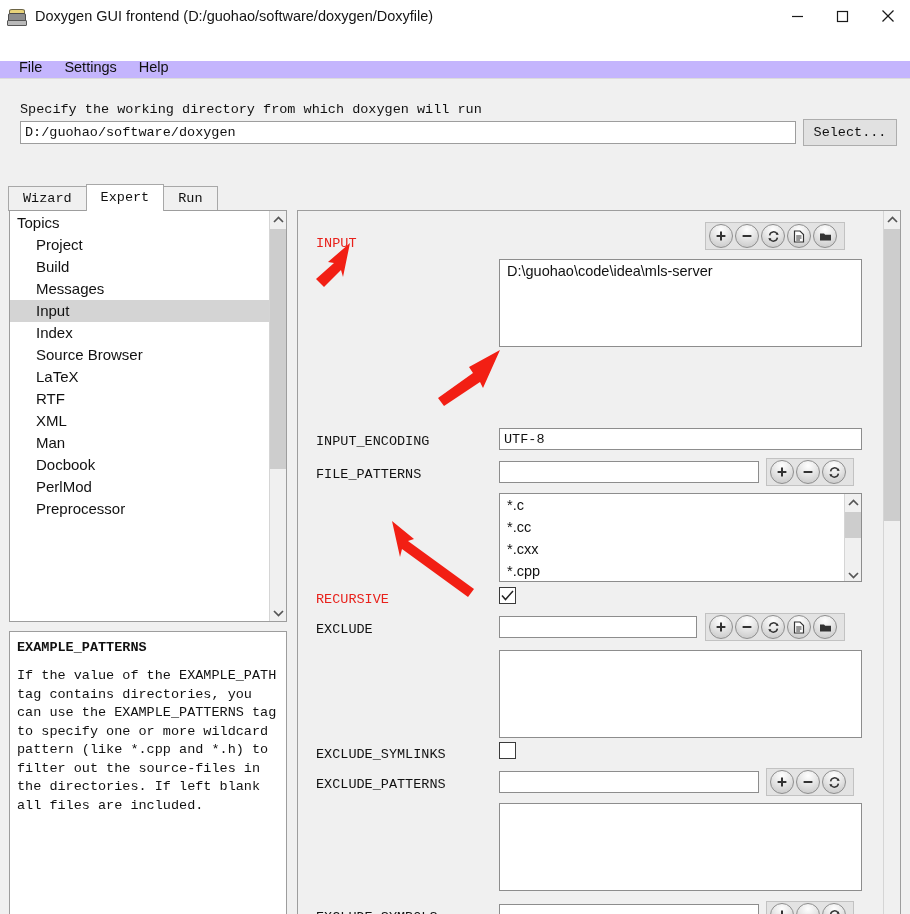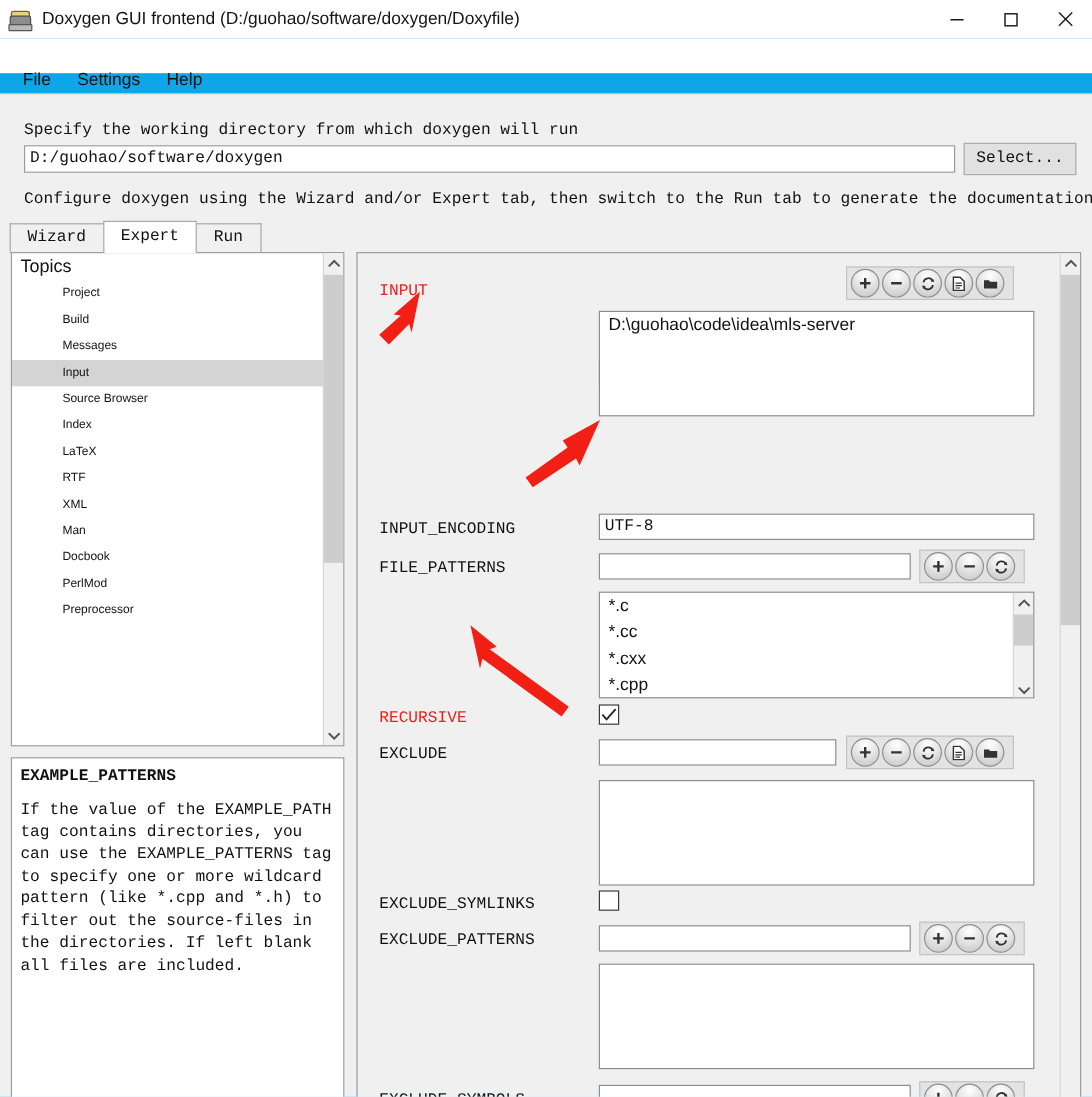--- a/index.html
+++ b/index.html
@@ -5,21 +5,21 @@
   html, body {
     margin: 0; padding: 0;
     width: 910px; height: 914px;
     background: #ffffff;
     font-family: "Liberation Sans", sans-serif;
     overflow: hidden;
   }
   .app {
     position: relative;
     width: 910px; height: 914px;
-    background: #0ea5e9;
+    background: #c4b5fd;
     box-sizing: border-box;
   }
 
   
   .titlebar {
     position: absolute; left: 0; top: 0;
     width: 910px; height: 32px;
     background: #ffffff;
     display: flex; align-items: center;
   }
@@ -159,22 +159,22 @@
     box-sizing: border-box;
     overflow: hidden;
   }
   .tree-root {
     font-family: "Liberation Sans", sans-serif;
     font-size: 15px; color: #111;
     padding: 3px 0 3px 7px;
   }
   .tree-item {
     font-family: "Liberation Sans", sans-serif;
-    font-size: 10px; color: #111;
-    padding: 2px 0 2px 42px;
+    font-size: 15px; color: #111;
+    padding: 2px 0 2px 26px;
     line-height: 18px;
     height: 22px;
     box-sizing: border-box;
   }
   .tree-item.selected { background: #d4d4d4; }
 
   .vscroll {
     position: absolute;
     width: 17px;
     background: #f0f0f0;
@@ -338,36 +338,35 @@
   </div>
 
   <div class="body-panel">
 
     <div class="hint-line" id="hint1">Specify the working directory from which doxygen will run</div>
 
     <input class="workdir-input" value="D:/guohao/software/doxygen" style="">
 
     <button class="select-btn">Select...</button>
 
-    <div class="hint-line" id="hint2">Configure doxygen using the Wizard and/or Expert tab, then switch to the Run tab to generate the documentation</div>
 
     <div class="tabs">
       <div class="tab">Wizard</div>
       <div class="tab active">Expert</div>
       <div class="tab">Run</div>
     </div>
 
     <div class="tree-panel">
       <div class="tree-root">Topics</div>
       <div class="tree-item">Project</div>
       <div class="tree-item">Build</div>
       <div class="tree-item">Messages</div>
       <div class="tree-item selected">Input</div>
+      <div class="tree-item">Index</div>
       <div class="tree-item">Source Browser</div>
-      <div class="tree-item">Index</div>
       <div class="tree-item">LaTeX</div>
       <div class="tree-item">RTF</div>
       <div class="tree-item">XML</div>
       <div class="tree-item">Man</div>
       <div class="tree-item">Docbook</div>
       <div class="tree-item">PerlMod</div>
       <div class="tree-item">Preprocessor</div>
 
       <div class="vscroll" style="right:0; top:0; height:410px;">
         <div class="arrow">

